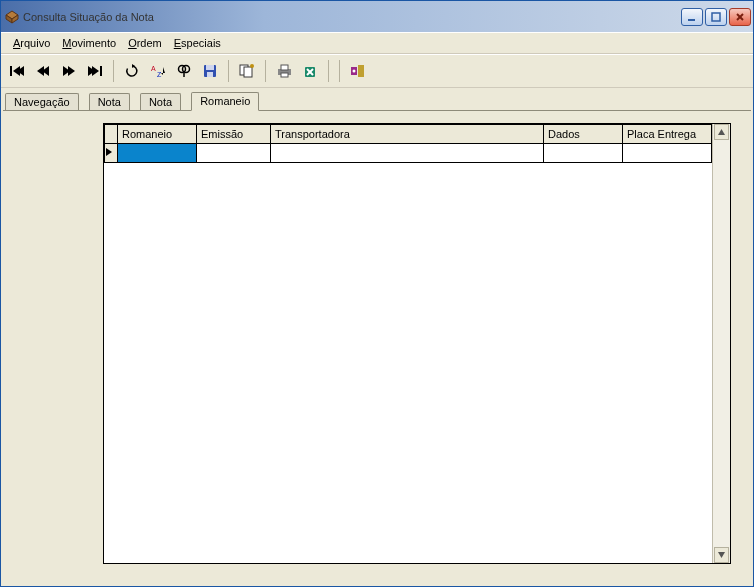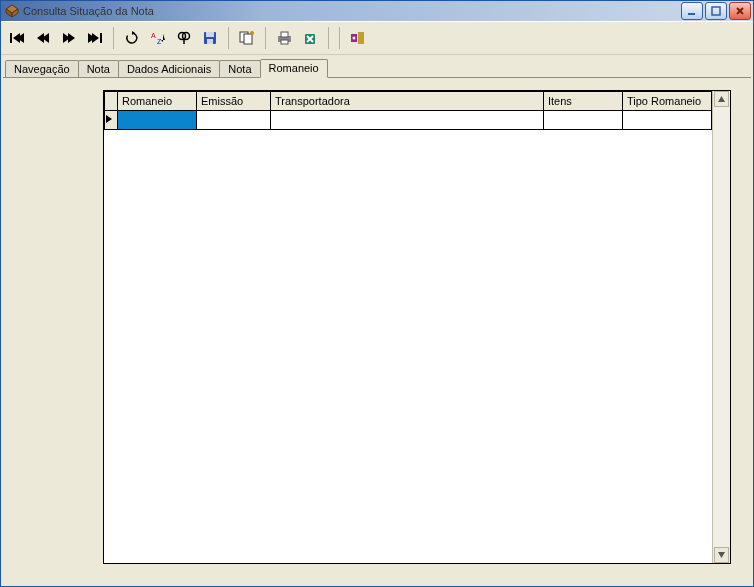--- a/index.html
+++ b/index.html
@@ -14,21 +14,21 @@
     height: 587px;
     box-sizing: border-box;
     border: 1px solid #1a56a4;
     background: #ece9d8;
     display: flex;
     flex-direction: column;
   }
 
   
   .titlebar {
-    height: 20px;
+    height: 31px;
     background: linear-gradient(90deg,#4a6ea9 0%,#9db6d9 35%,#cdd9e9 100%);
     display: flex;
     align-items: center;
     padding: 0 2px 0 4px;
     color: #2b3a55;
   }
   .titlebar .app-icon {
     width: 14px; height: 14px;
     margin-right: 4px;
     display:flex;align-items:center;justify-content:center;
@@ -105,21 +105,21 @@
     display:flex;
     align-items:flex-end;
     padding-left:4px;
     border-bottom: none;
   }
   .tab {
     padding: 2px 8px 3px 8px;
     border: 1px solid #8e8b7a;
     border-bottom: none;
     background:#ece9d8;
-    margin-right:0;
+    margin-right:11px;
     cursor:default;
     border-top-left-radius:2px;
     border-top-right-radius:2px;
     font-size:11px;
     position:relative;
     top:1px;
   }
   .tab + .tab { margin-left:-1px; }
   .tab.active {
     background:#ece9d8;
@@ -221,20 +221,26 @@
       </div>
       <div class="tb-btn close">
         <svg width="10" height="10" viewBox="0 0 10 10">
             <line x1="2" y1="2" x2="8" y2="8" stroke="#7a1f10" stroke-width="2"></line>
             <line x1="8" y1="2" x2="2" y2="8" stroke="#7a1f10" stroke-width="2"></line>
           </svg>
       </div>
     </div>
   </div>
 
+  <div class="menubar">
+    <div class="menu-item"><span class="u">A</span><span>rquivo</span></div>
+    <div class="menu-item"><span class="u">M</span><span>ovimento</span></div>
+    <div class="menu-item"><span class="u">O</span><span>rdem</span></div>
+    <div class="menu-item"><span class="u">E</span><span>speciais</span></div>
+  </div>
 
   <div class="toolbar">
     <div class="tool-btn" title="Primeiro">
       <svg width="16" height="14" viewBox="0 0 16 14">
           <rect x="1" y="2" width="2" height="10" fill="#000"></rect>
           <polygon points="11,2 4,7 11,12" fill="#000"></polygon>
           <polygon points="15,2 8,7 15,12" fill="#000"></polygon>
         </svg>
     </div>
     <div class="tool-btn" title="Anterior">
@@ -314,37 +320,36 @@
           <rect x="1" y="3" width="6" height="8" fill="#9a2a8a"></rect>
           <rect x="8" y="1" width="6" height="12" fill="#c0a030"></rect>
           <circle cx="4" cy="7" r="1.5" fill="#fff"></circle>
         </svg>
     </div>
   </div>
 
   <div class="tabbar">
     <div class="tab inactive">Navegação</div>
     <div class="tab inactive">Nota</div>
-    <div class="tab inactive">Dados Adicionais</div>
     <div class="tab inactive">Nota</div>
     <div class="tab active">Romaneio</div>
   </div>
 
   <div class="content">
     <div class="grid-wrap">
       <div class="grid-main">
         <table class="grid">
           <tbody>
               <tr>
             <th class="row-indicator header"></th>
             <th style="width:70px">Romaneio</th>
             <th style="width:65px">Emissão</th>
             <th>Transportadora</th>
-            <th style="width:70px">Itens</th>
-            <th style="width:80px">Tipo Romaneio</th>
+            <th style="width:70px">Dados</th>
+            <th style="width:80px">Placa Entrega</th>
           </tr>
           <tr>
             <td class="row-indicator">
               <svg width="8" height="10" viewBox="0 0 8 10">
                     <polygon points="1,1 7,5 1,9" fill="#000"></polygon>
                   </svg>
             </td>
             <td class="cell-selected"></td>
             <td></td>
             <td></td>

